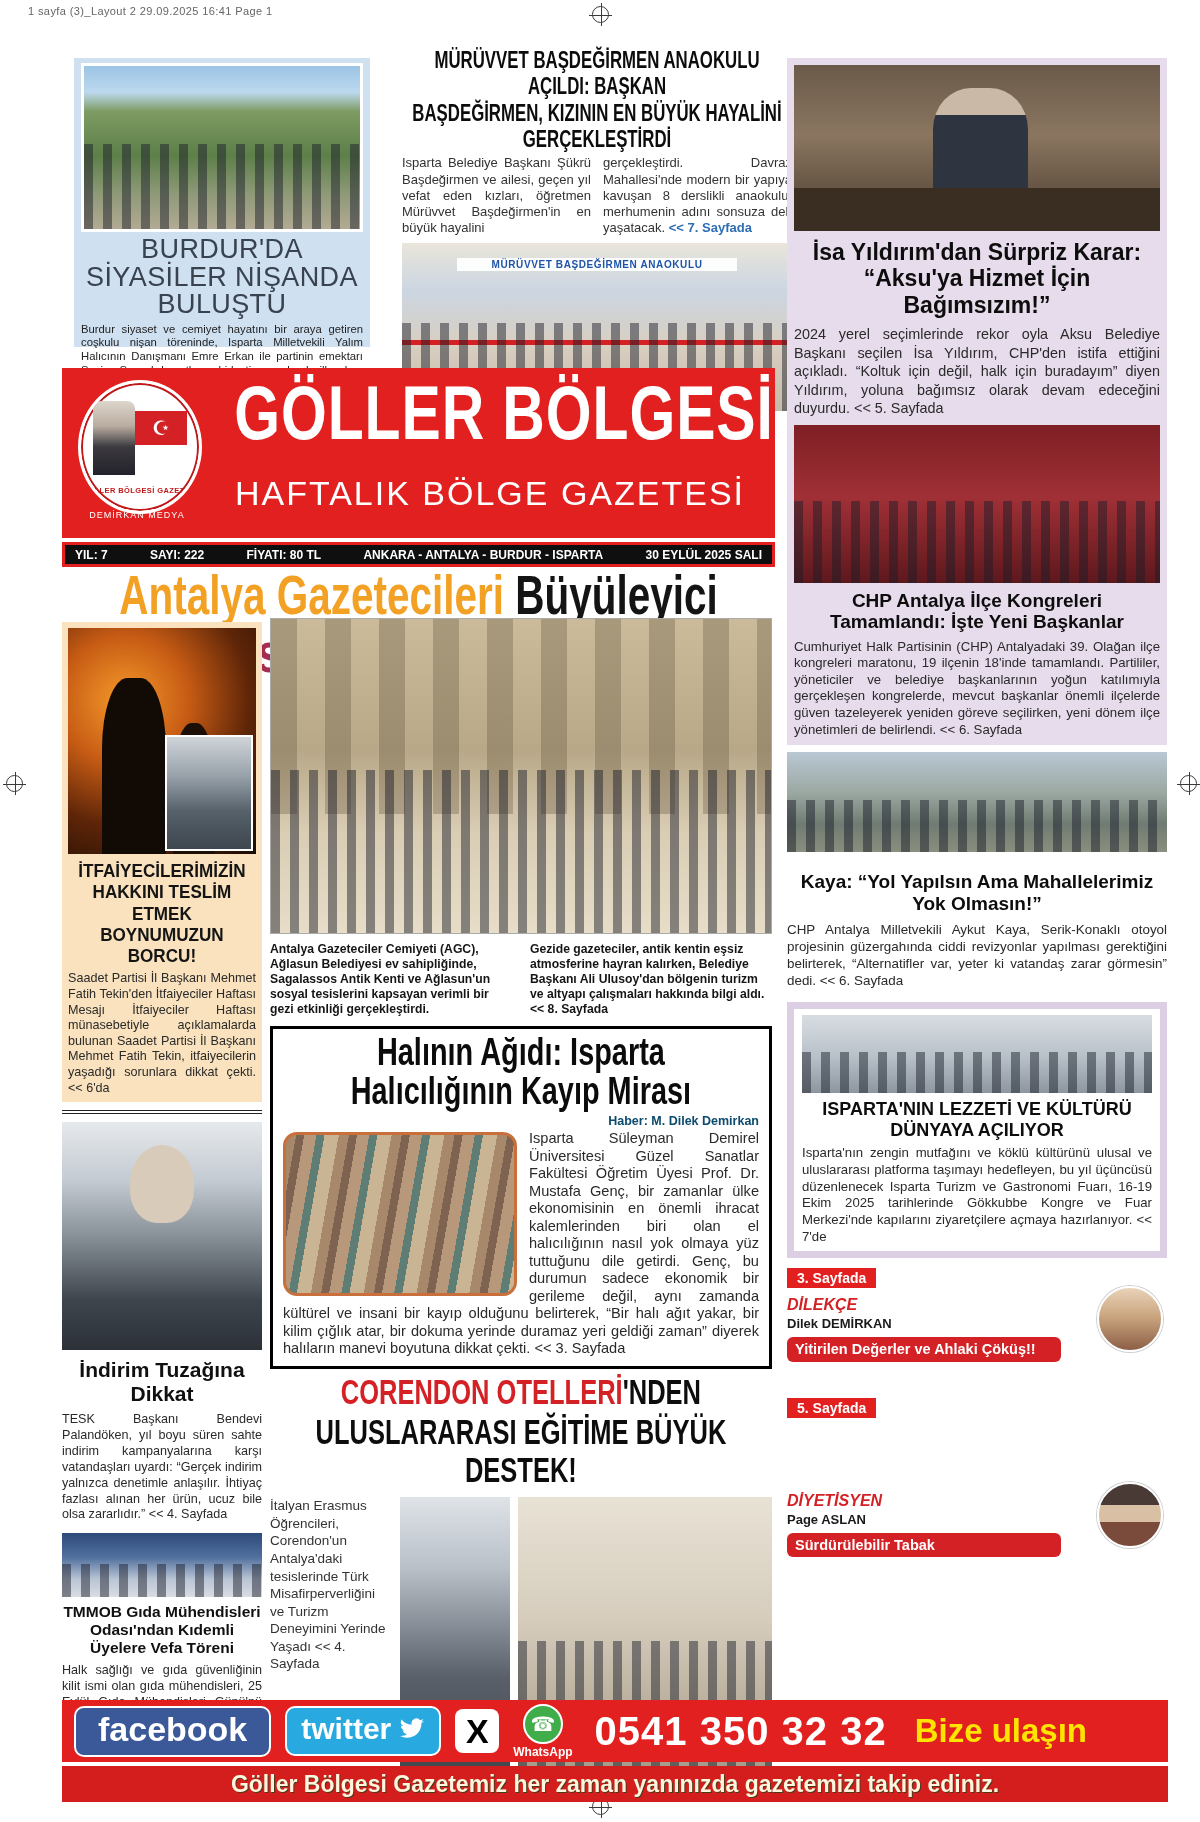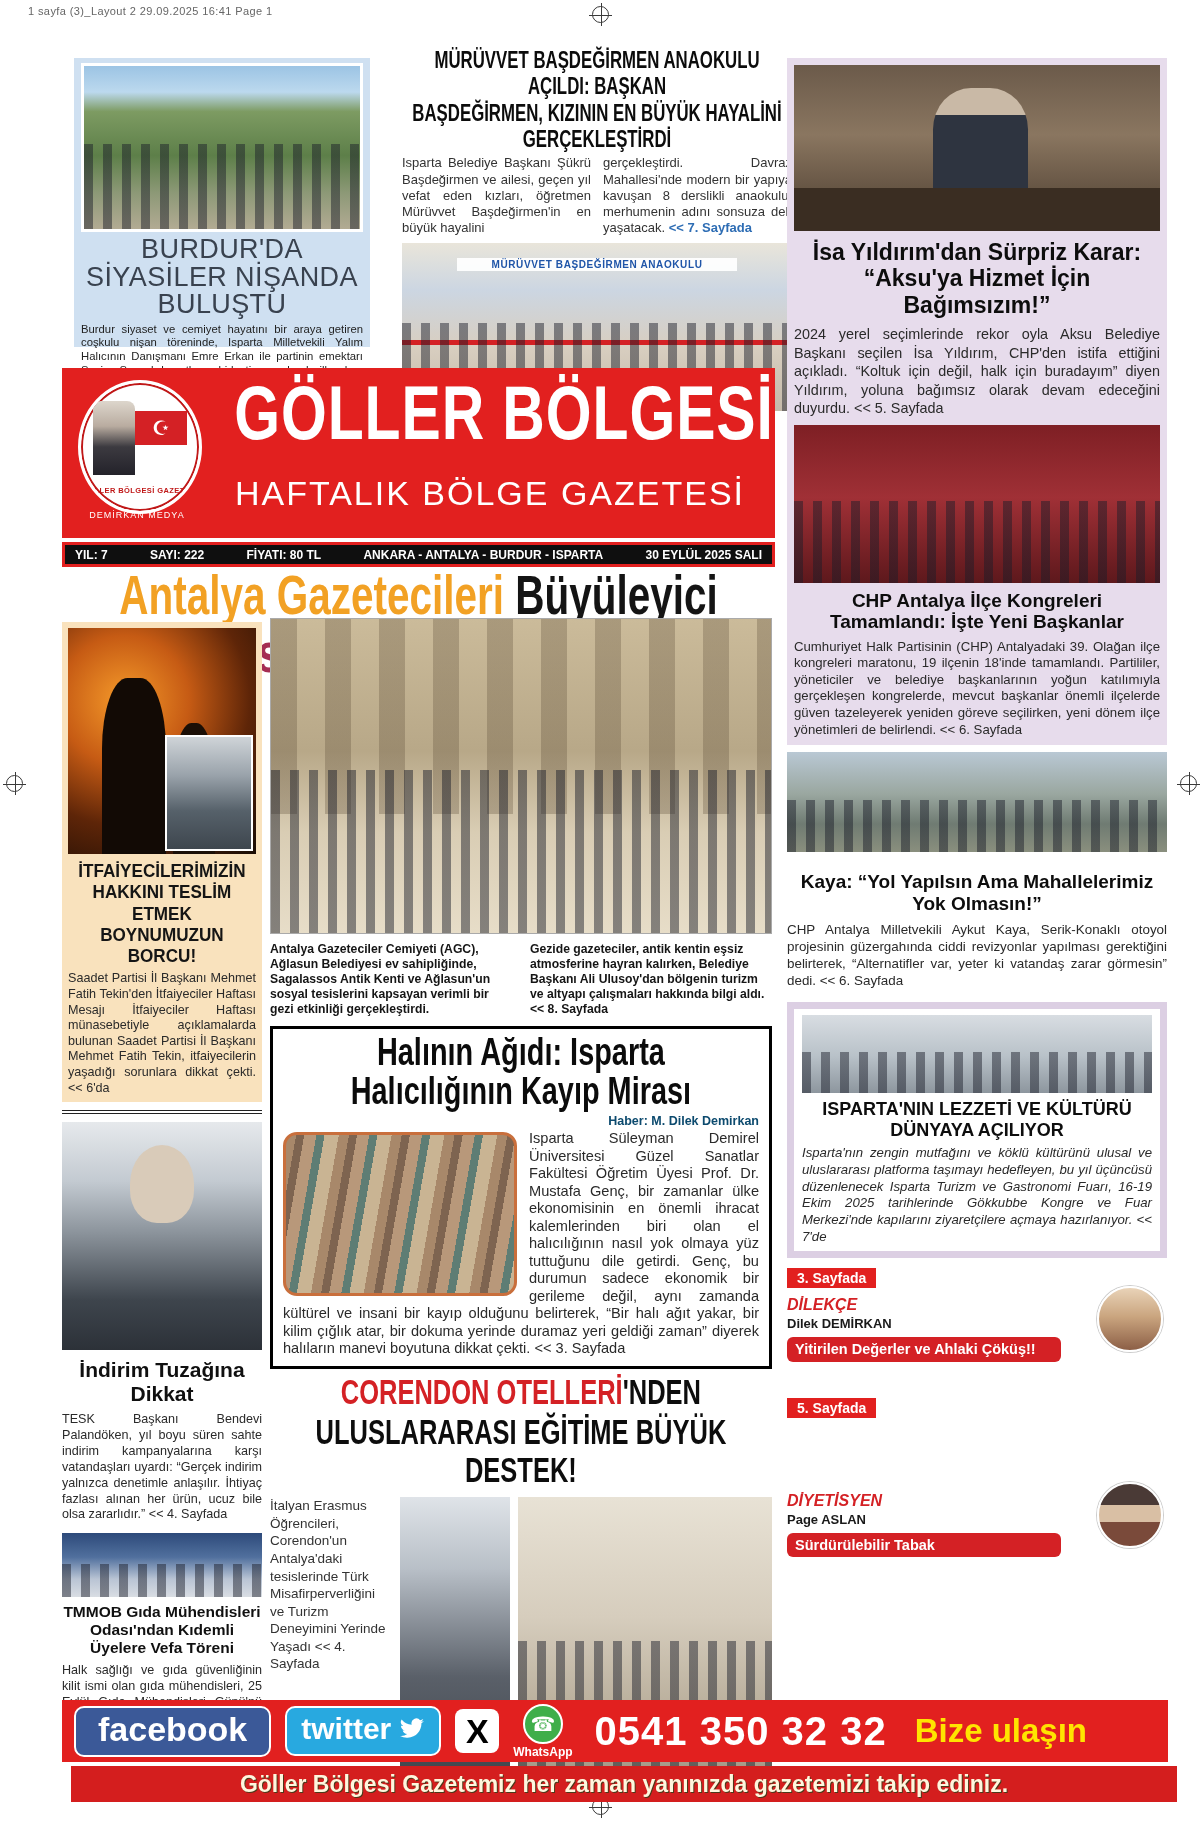--- a/index.html
+++ b/index.html
@@ -129,21 +129,21 @@
     padding:4px 14px 8px;border:2px solid #fff;display:flex;align-items:center;gap:8px;}
   .x-box{background:#fff;color:#000;font-weight:bold;font-size:34px;width:44px;height:44px;border-radius:8px;
     display:flex;align-items:center;justify-content:center;}
   .wa{display:flex;flex-direction:column;align-items:center;line-height:1;}
   .wa-circle{width:36px;height:36px;border-radius:50%;background:#3fae4a;color:#fff;font-size:20px;
     display:flex;align-items:center;justify-content:center;border:2px solid #fff;}
   .wa-label{color:#fff;font-size:12px;font-weight:bold;margin-top:2px;}
   .phone{color:#fff;font-weight:bold;font-size:40px;letter-spacing:1px;margin-left:8px;white-space:nowrap;}
   .cta{color:#ffe400;font-weight:bold;font-size:33px;margin-left:14px;white-space:nowrap;}
   .tagline{left:62px;top:1766px;width:1106px;height:36px;background:#d41e1e;display:flex;align-items:center;
-    justify-content:center;color:#fff6dd;font-weight:bold;font-size:23px;text-shadow:1px 1px 0 #4a3a1a;margin-left:9px;}
+    justify-content:center;color:#fff6dd;font-weight:bold;font-size:23px;text-shadow:1px 1px 0 #4a3a1a;}
 </style>
 </head>
 <body>
 
 <div class="page">
 
   <div class="abs print-header">1 sayfa (3)_Layout 2  29.09.2025  16:41  Page 1</div>
   <div class="abs reg" style="left:592px;top:6px;"></div>
   <div class="abs reg" style="left:6px;top:775px;"></div>
   <div class="abs reg" style="left:1180px;top:775px;"></div>
@@ -262,21 +262,21 @@
 
   <div class="abs rc" style="top:752px;">
     <div class="photo kaya-photo crowd"></div>
     <div class="rc-h" style="font-size:19px;line-height:1.15;margin-top:19px;">Kaya: “Yol Yapılsın Ama Mahallelerimiz Yok Olmasın!”</div>
     <div class="rc-b" style="font-size:13.4px;line-height:1.28;margin-top:6px;">CHP Antalya Milletvekili Aykut Kaya, Serik-Konaklı otoyol projesinin güzergahında ciddi revizyonlar yapılması gerektiğini belirterek, “Alternatifler var, yeter ki vatandaş zarar görmesin” dedi. &lt;&lt; 6. Sayfada</div>
   </div>
 
   <div class="abs rc isparta-card" style="top:1002px;">
     <div class="photo isparta-photo crowd"></div>
     <div class="rc-h" style="font-size:18px;line-height:1.15;margin-top:6px;">ISPARTA'NIN LEZZETİ VE KÜLTÜRÜ DÜNYAYA AÇILIYOR</div>
-    <div class="rc-b" style="font-size:13.2px;line-height:1.26;margin-top:5px;font-style:italic;">Isparta'nın zengin mutfağını ve köklü kültürünü ulusal ve uluslararası platforma taşımayı hedefleyen, bu yıl üçüncüsü düzenlenecek Isparta Turizm ve Gastronomi Fuarı, 16-19 Ekim 2025 tarihlerinde Gökkubbe Kongre ve Fuar Merkezi'nde kapılarını ziyaretçilere açmaya hazırlanıyor. &lt;&lt; 7'de</div>
+    <div class="rc-b" style="font-size:13.2px;line-height:1.26;margin-top:5px;">Isparta'nın zengin mutfağını ve köklü kültürünü ulusal ve uluslararası platforma taşımayı hedefleyen, bu yıl üçüncüsü düzenlenecek Isparta Turizm ve Gastronomi Fuarı, 16-19 Ekim 2025 tarihlerinde Gökkubbe Kongre ve Fuar Merkezi'nde kapılarını ziyaretçilere açmaya hazırlanıyor. &lt;&lt; 7'de</div>
   </div>
 
   <div class="abs" style="left:787px;top:1268px;">
     <span class="pagelabel">3. Sayfada</span>
   </div>
   <div class="abs rc colcard" style="top:1296px;">
     <div class="avatar"></div>
     <div class="role">DİLEKÇE</div>
     <div class="author">Dilek DEMİRKAN</div>
     <div class="title">Yitirilen Değerler ve Ahlaki Çöküş!!</div>

